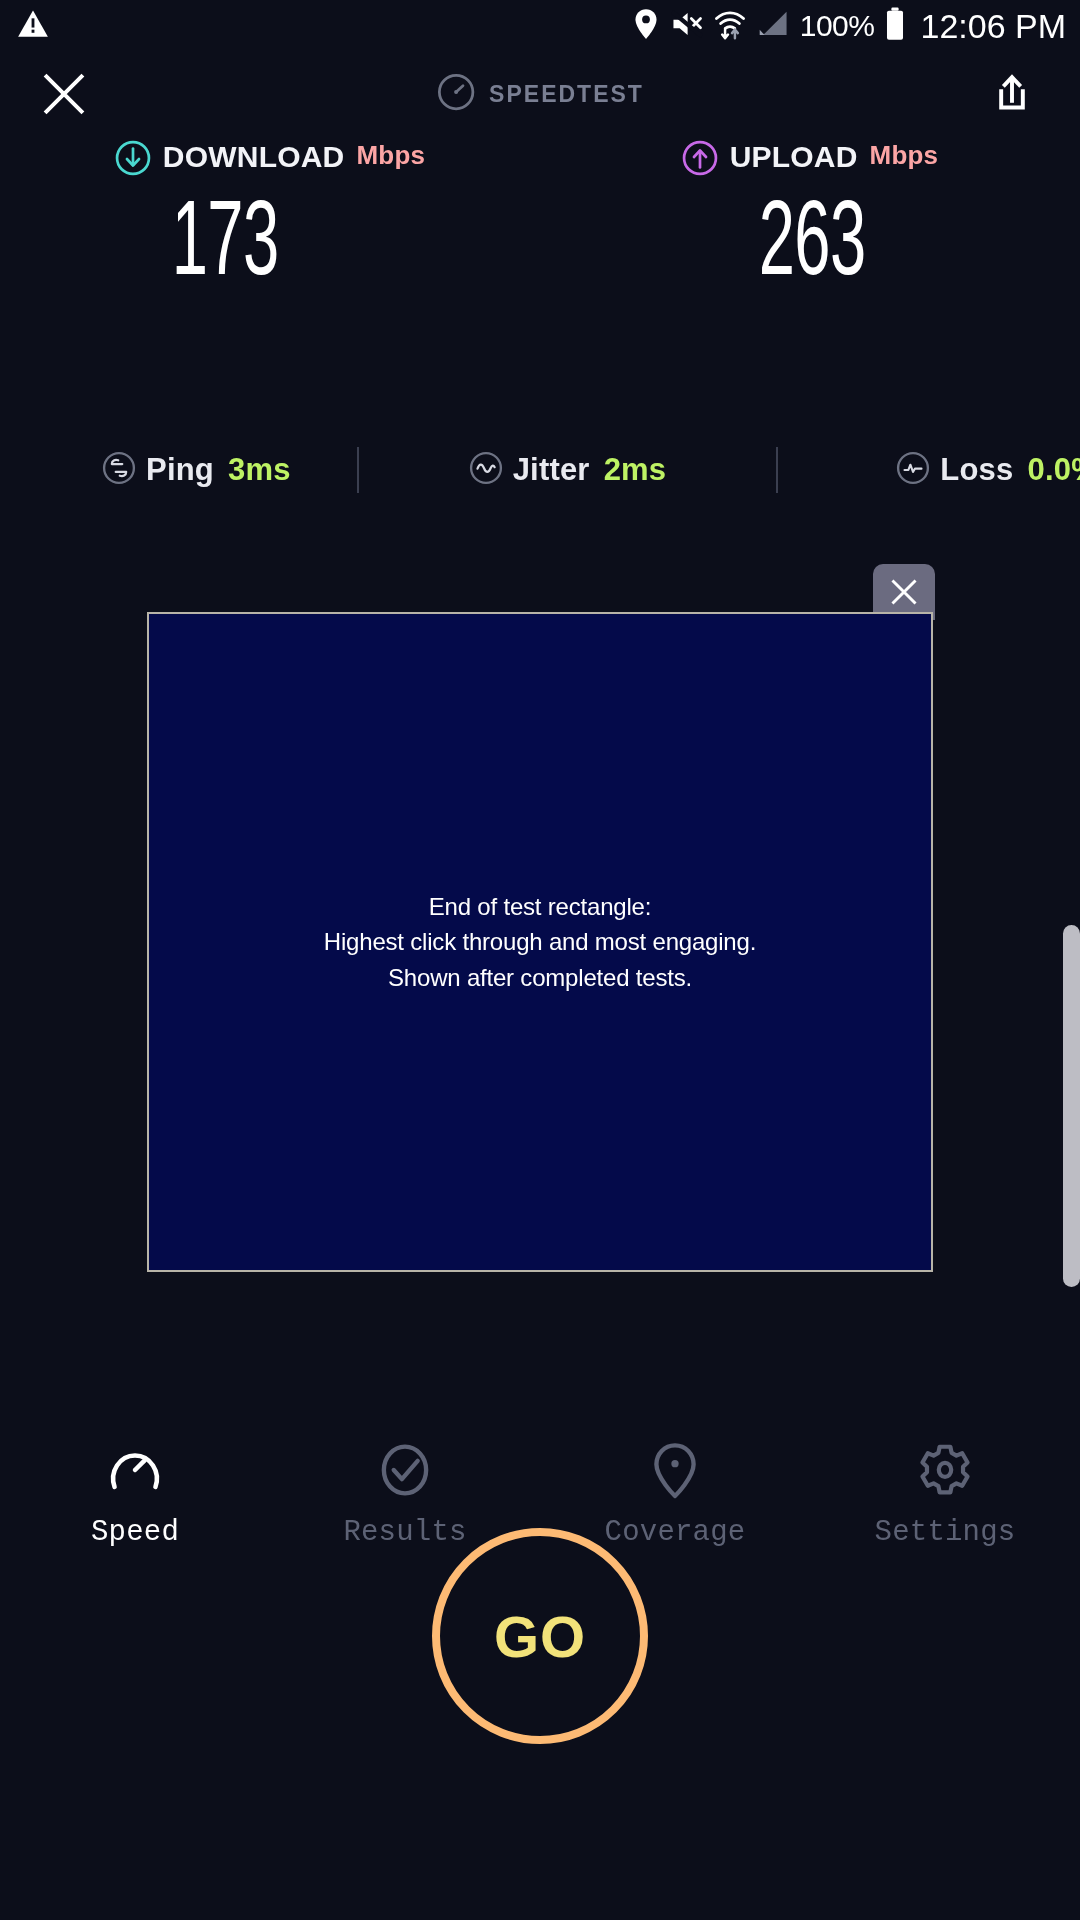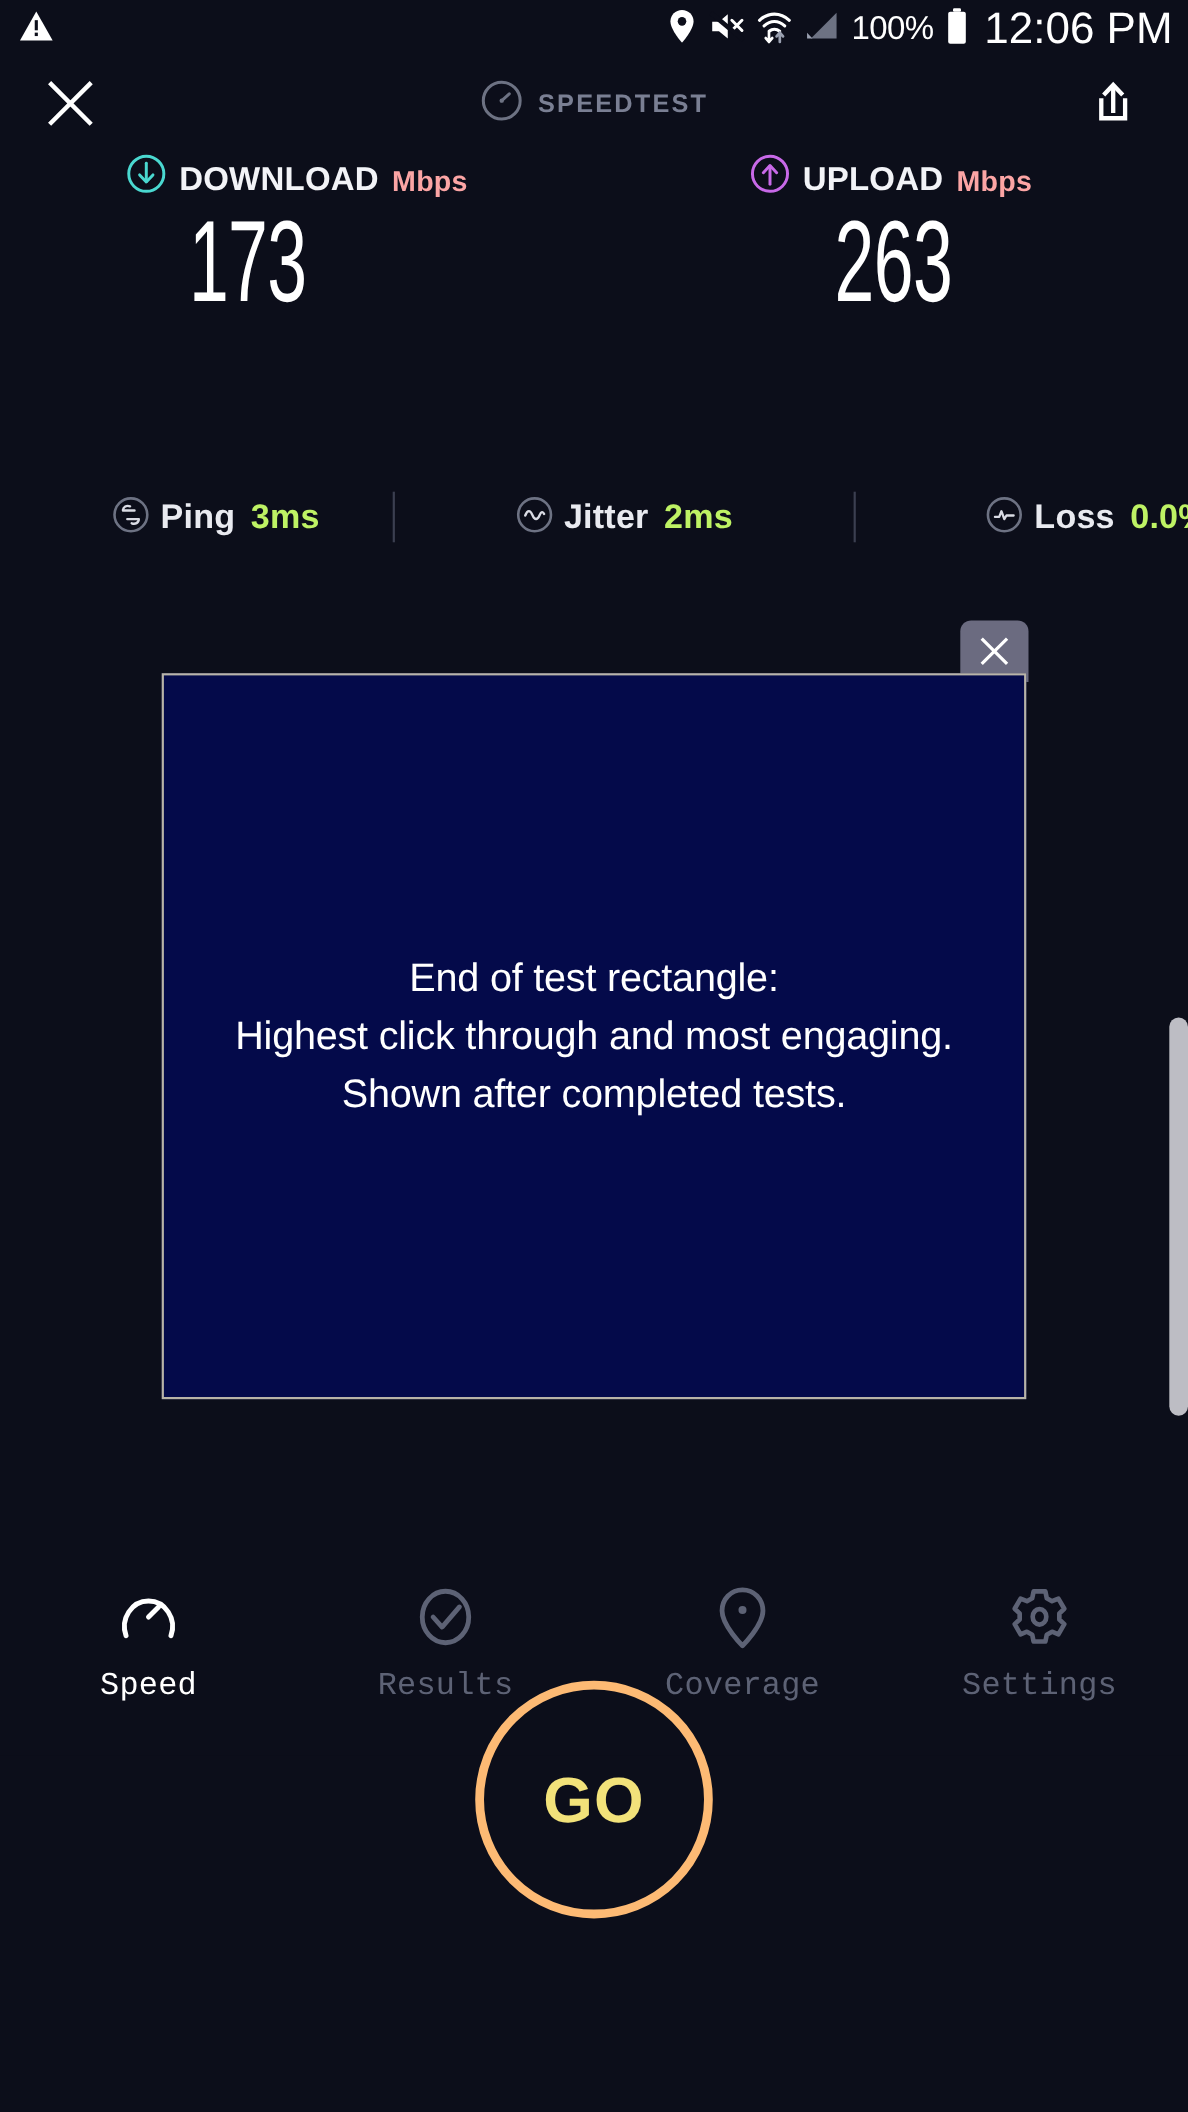--- a/index.html
+++ b/index.html
@@ -24,21 +24,21 @@
     padding:0 14px 0 16px;
   }
   #status-left { display:flex; align-items:center; }
   #status-right { margin-left:auto; display:flex; align-items:center; gap:11px; }
   .sb-icon { display:block; }
   #battery-pct {
     color:#ffffff; font-size:30px; font-weight:400;
     letter-spacing:-0.5px; line-height:1;
   }
   #clock {
-    color:#ffffff; font-size:40px; font-weight:400;
+    color:#ffffff; font-size:34px; font-weight:400;
     letter-spacing:0px; line-height:1; margin-left:4px;
   }
 
   
   #app-header {
     position:absolute; top:58px; left:0;
     width:1080px; height:72px;
     display:flex; align-items:center;
   }
   #close-app-button {
@@ -70,21 +70,21 @@
     position:absolute; top:140px; left:0; width:1080px;
   }
   #speed-row {
     display:flex; width:1080px;
   }
   .speed-col {
     width:50%;
     display:flex; flex-direction:column; align-items:center;
   }
   .speed-head {
-    display:flex; align-items:flex-end; gap:12px;
+    display:flex; align-items:flex-start; gap:12px;
     margin-bottom:2px;
   }
   .speed-label {
     color:#f2f3f7; font-size:30px; font-weight:700;
     letter-spacing:0.2px;
   }
   .speed-unit {
     color:#fca5a5; font-size:26px; font-weight:700;
     letter-spacing:0.2px;
   }
@@ -134,21 +134,21 @@
   }
   #ad-rect {
     position:absolute; left:0; top:0;
     width:786px; height:660px;
     background:#040a4a;
     border:2px solid #b8b4a8;
     display:flex; align-items:center; justify-content:center;
   }
   #ad-text {
     color:#ffffff;
-    font-size:36px; font-weight:400;
+    font-size:24px; font-weight:400;
     line-height:1.46; text-align:center;
     white-space:pre-line;
     letter-spacing:-0.2px;
   }
   #ad-close-button {
     position:absolute;
     left:None; right:-2px; top:-48px;
     width:62px; height:56px;
     background:#6b6b80;
     border-radius:10px 10px 0 0;

